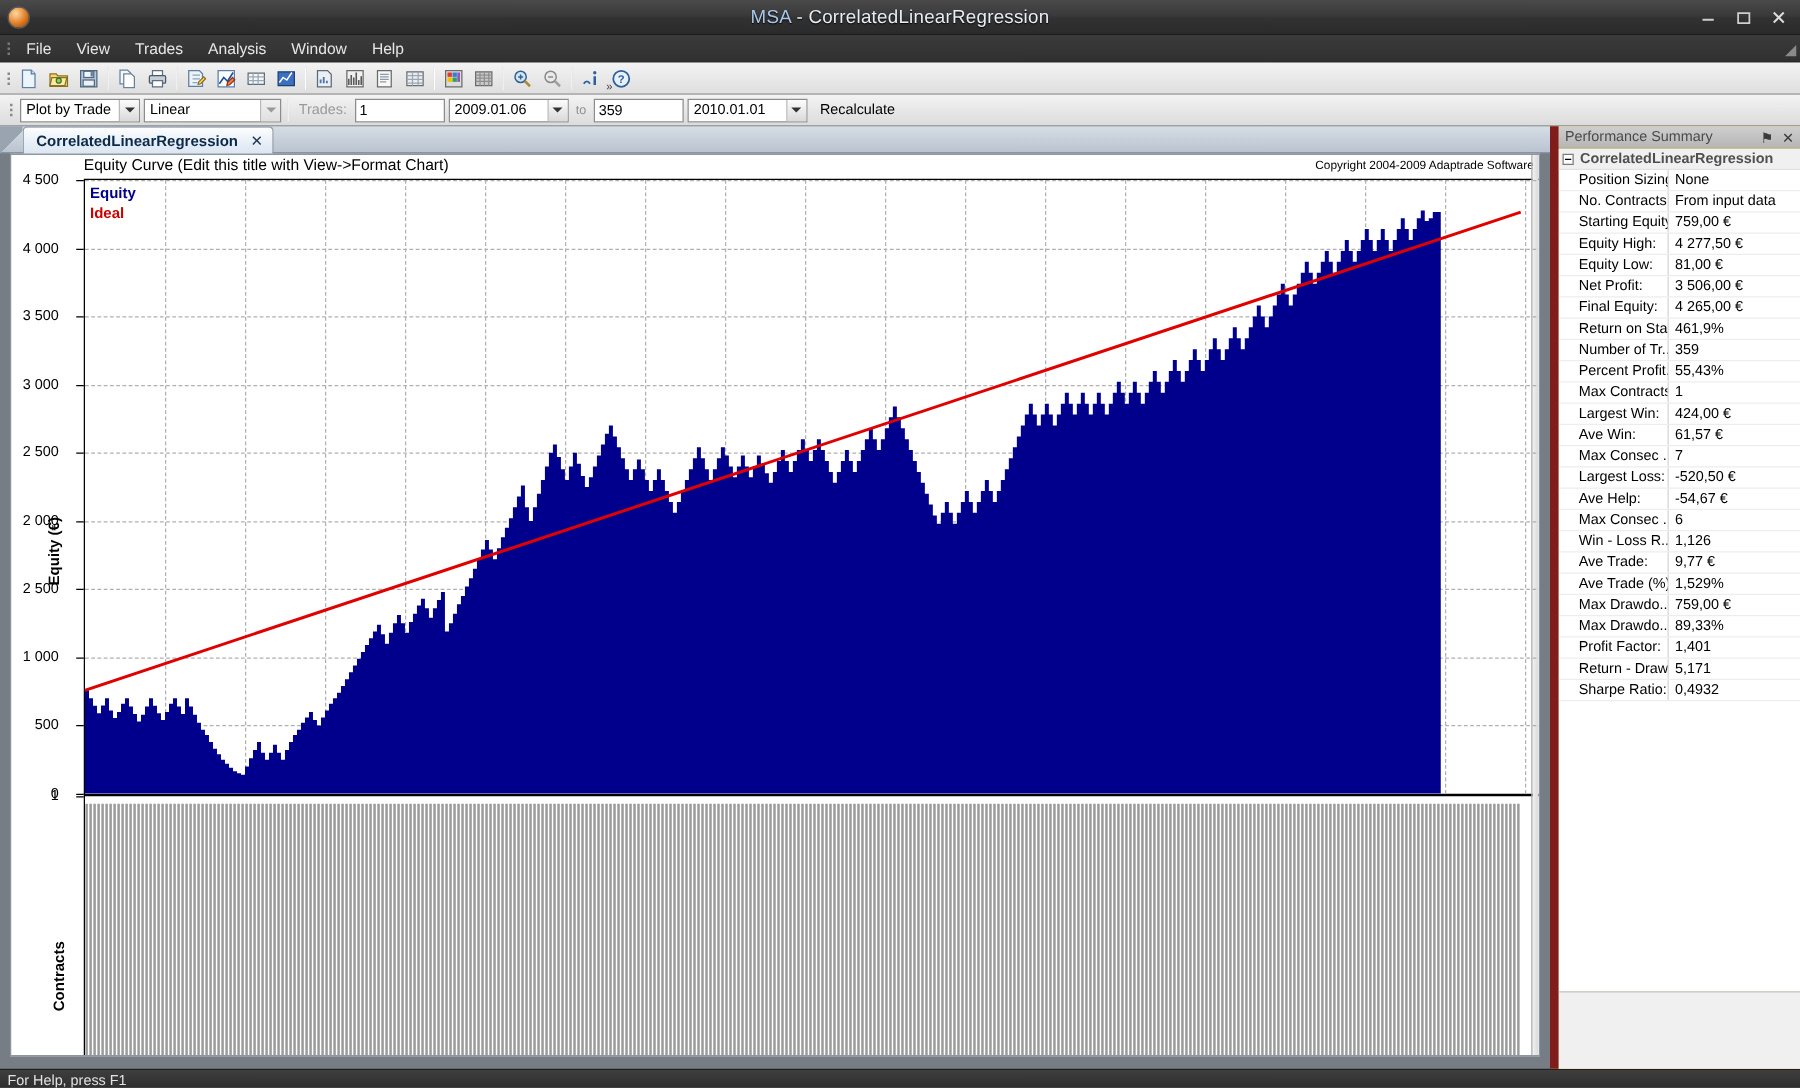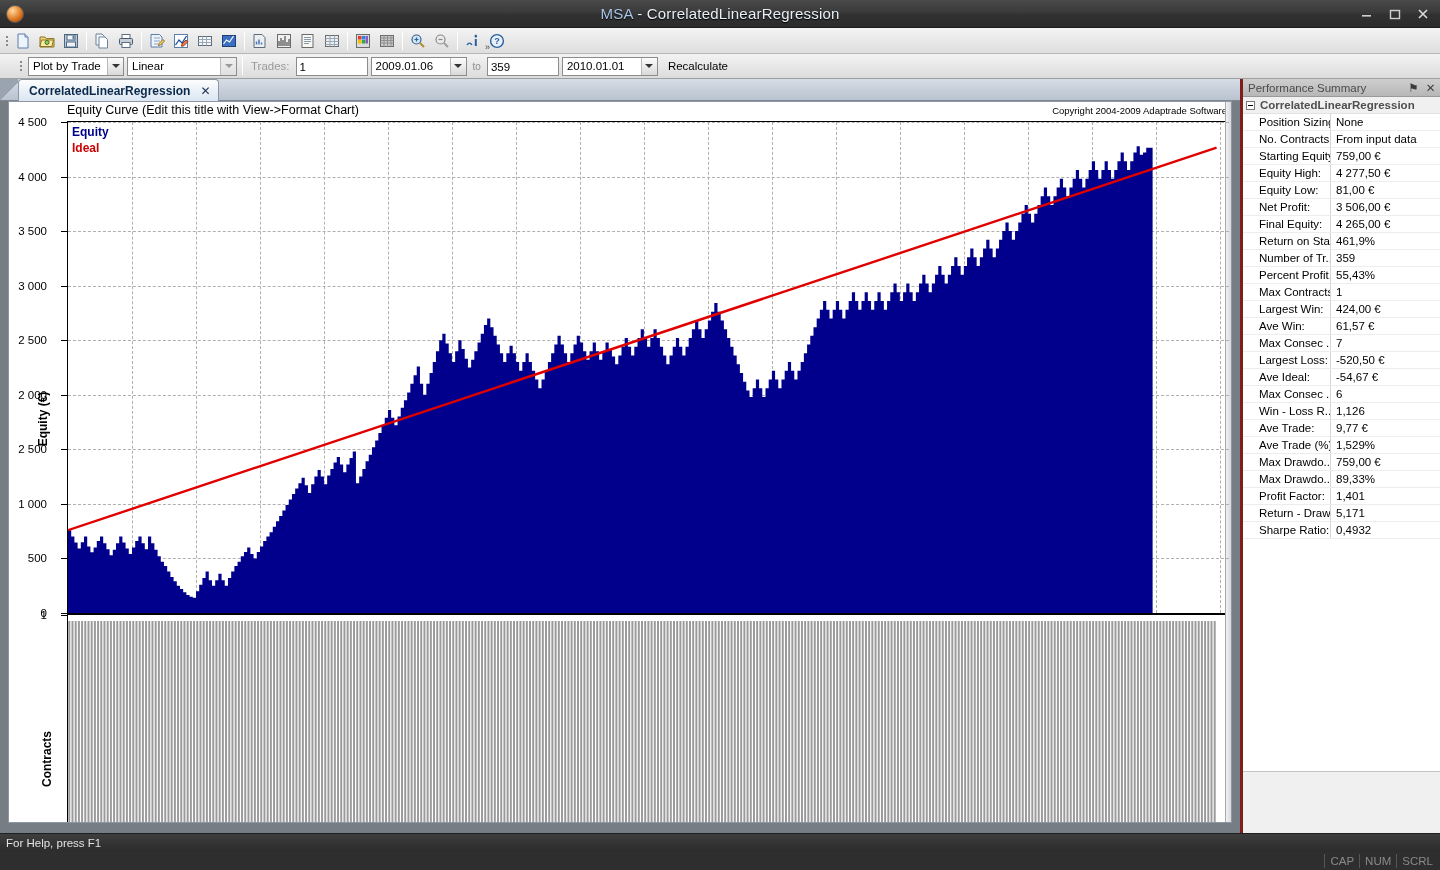--- a/index.html
+++ b/index.html
@@ -96,21 +96,21 @@
     position: absolute; right: 950px; bottom: 1px;
     font-size: 9px; color: #444;
   }
 
   
   .toolbar2 {
     height: 25px;
     background: linear-gradient(#f3f3f3, #dcdcdc);
     border-bottom: 1px solid #9f9f9f;
     display: flex; align-items: center;
-    padding-left: 16px;
+    padding-left: 4px;
     gap: 3px;
   }
   .combo {
     height: 19px;
     background: #fff;
     border: 1px solid #8c8c8c;
     display: flex; align-items: center;
     font-size: 11.5px; color: #000;
     padding-left: 4px;
   }
@@ -262,21 +262,21 @@
   .chart-right-edge {
     position:absolute; right:0; top:0; bottom:0; width:6px;
     background: linear-gradient(to right,#f2f2f2,#d8d8d8);
     border-left:1px solid #a9a9a9;
   }
 
   
   .dock {
     width: 200px; flex: none;
     background: #fde047;
-    border-left: 3px solid #7f1d1d;
+    border-left: 7px solid #7f1d1d;
     display: flex; flex-direction: column;
   }
   .dock-header {
     height: 18px;
     background: linear-gradient(#cfcfcf,#b6b6b6);
     border-bottom: 1px solid #9a9a9a;
     display: flex; align-items: center;
     font-size: 11.5px; color: #4a4a4a;
     padding: 0 3px 0 5px;
     gap: 4px;
@@ -365,20 +365,32 @@
           </svg>
       </div>
       <div class="winbtn">
         <svg class="ic" viewBox="0 0 16 16">
             <path d="M4 4 L12 12 M12 4 L4 12" stroke="#dcdcdc" stroke-width="1.6" fill="none"></path>
           </svg>
       </div>
     </div>
   </div>
 
+  <div class="menubar">
+    <div class="grip">
+        <i></i>
+      </div>
+    <div class="menuitem">File</div>
+    <div class="menuitem">View</div>
+    <div class="menuitem">Trades</div>
+    <div class="menuitem">Analysis</div>
+    <div class="menuitem">Window</div>
+    <div class="menuitem">Help</div>
+    <div class="menu-right-corner"></div>
+  </div>
 
   <div class="toolbar">
     <div class="tb-grip">
         <i></i>
       </div>
 
     <div class="tbbtn">
       <svg class="ic" viewBox="0 0 16 16">
           <path d="M3 1h7l3 3v11H3z" fill="#eef4fb" stroke="#5a7fa8"></path>
           <path d="M10 1v3h3" fill="#c9dcef" stroke="#5a7fa8"></path>
@@ -1081,21 +1093,21 @@
             </div>
             <div class="grow">
               <div class="k">Max Consec ...</div>
               <div class="v">7</div>
             </div>
             <div class="grow">
               <div class="k">Largest Loss:</div>
               <div class="v">-520,50 €</div>
             </div>
             <div class="grow">
-              <div class="k">Ave Ideal:</div>
+              <div class="k">Ave Help:</div>
               <div class="v">-54,67 €</div>
             </div>
             <div class="grow">
               <div class="k">Max Consec ...</div>
               <div class="v">6</div>
             </div>
             <div class="grow">
               <div class="k">Win - Loss R...</div>
               <div class="v">1,126</div>
             </div>

